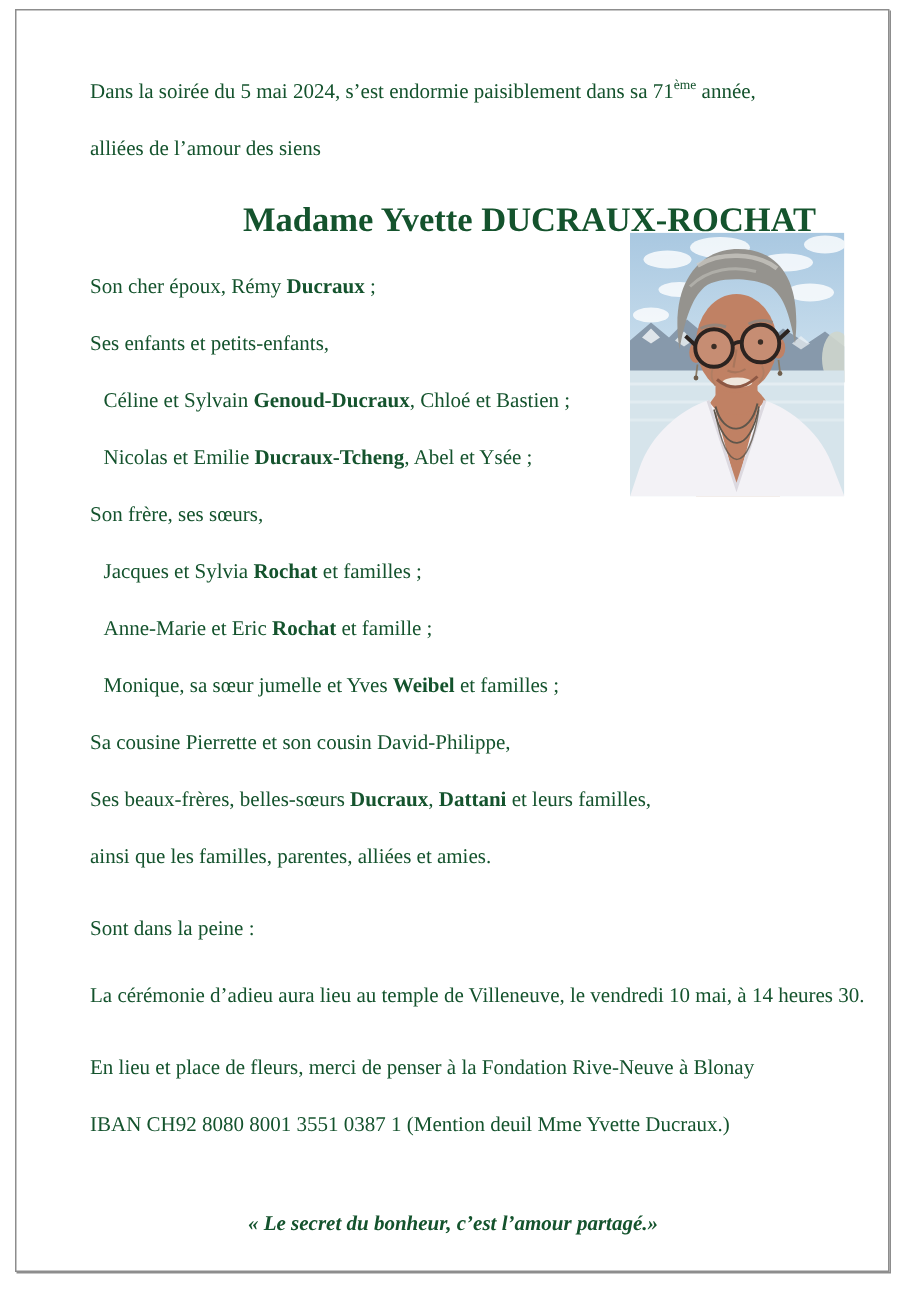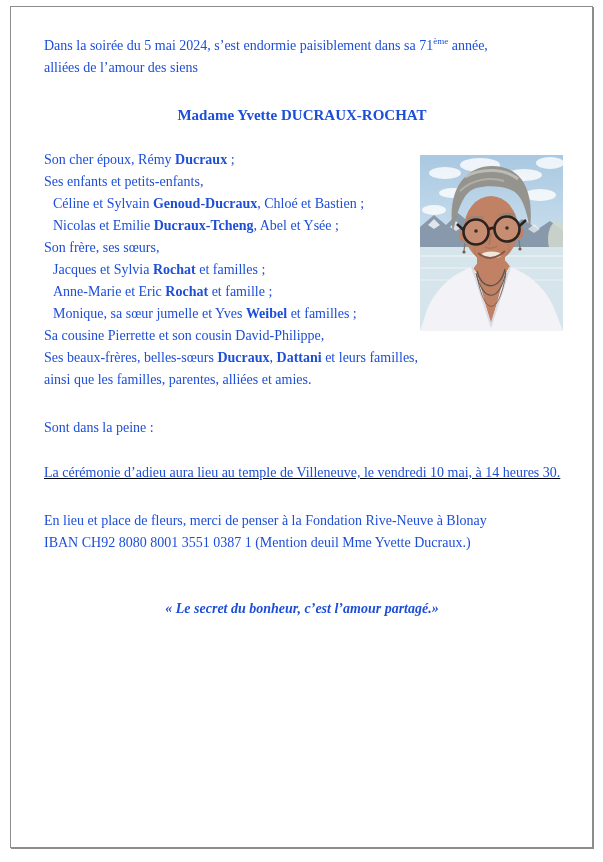--- a/index.html
+++ b/index.html
@@ -13,24 +13,24 @@
     background:#ffffff;border:1px solid var(--page-border,#8d8d8d);
     box-shadow:1px 1px 0 var(--page-border,#8d8d8d);
   }
   .content{
     position:absolute;left:33px;top:28px;right:32px;
   }
   .para{margin:0;}
   .para.center{text-align:center;}
   .para.right{text-align:center;}
   .line{
-    margin:0;font-size:14px;line-height:22px;color:#1d4ed8;white-space:nowrap;
+    margin:16px;font-size:14px;line-height:22px;color:#14532d;white-space:nowrap;
   }
   .line.ind{padding-left:9px;}
-  .line.title-line{font-size:15px;line-height:22px;font-weight:bold;}
+  .line.title-line{font-size:23px;line-height:22px;font-weight:bold;text-align:right;}
   .line .bold{font-weight:bold;}
   .line .italic{font-style:italic;}
   .line sup{font-size:9px;line-height:0;vertical-align:super;}
   .portrait{
     position:absolute;left:409px;top:148px;width:143px;height:176px;overflow:hidden;
   }
   .portrait svg{display:block;}
   .ph-sky-rect{fill:url(#skyGrad);}
   .ph-cloud{fill:#ffffff;}
   .ph-mountain{fill:var(--ph-mountain,#8799ab);}
@@ -65,21 +65,21 @@
         <p class="line ind"><span>Jacques et Sylvia </span><span class="bold">Rochat</span><span> et familles ;</span></p>
         <p class="line ind"><span>Anne-Marie et Eric </span><span class="bold">Rochat</span><span> et famille ;</span></p>
         <p class="line ind"><span>Monique, sa sœur jumelle et Yves </span><span class="bold">Weibel</span><span> et familles ;</span></p>
         <p class="line"><span>Sa cousine Pierrette et son cousin David-Philippe,</span></p>
         <p class="line"><span>Ses beaux-frères, belles-sœurs </span><span class="bold">Ducraux</span><span>, </span><span class="bold">Dattani</span><span> et leurs familles,</span></p>
         <p class="line"><span>ainsi que les familles, parentes, alliées et amies.</span></p>
       </div>
     <div class="para" style="margin-top: 26px;">
         <p class="line"><span>Sont dans la peine :</span></p>
       </div>
-    <div class="para" style="margin-top: 23px; text-decoration: underline;">
+    <div class="para" style="margin-top: 23px;">
         <p class="line"><span>La cérémonie d’adieu aura lieu au temple de Villeneuve, le vendredi 10 mai, à 14 heures 30.</span></p>
       </div>
     <div class="para" style="margin-top: 26px; font-family: Liberation Serif, serif;">
         <p class="line"><span>En lieu et place de fleurs, merci de penser à la Fondation Rive-Neuve à Blonay</span></p>
         <p class="line"><span>IBAN CH92 8080 8001 3551 0387 1 (Mention deuil Mme Yvette Ducraux.)</span></p>
       </div>
     <div class="para right" style="margin-top: 44px;">
         <p class="line"><span class="bold italic">« Le secret du bonheur, c’est l’amour partagé.»</span></p>
       </div>
   </div>

